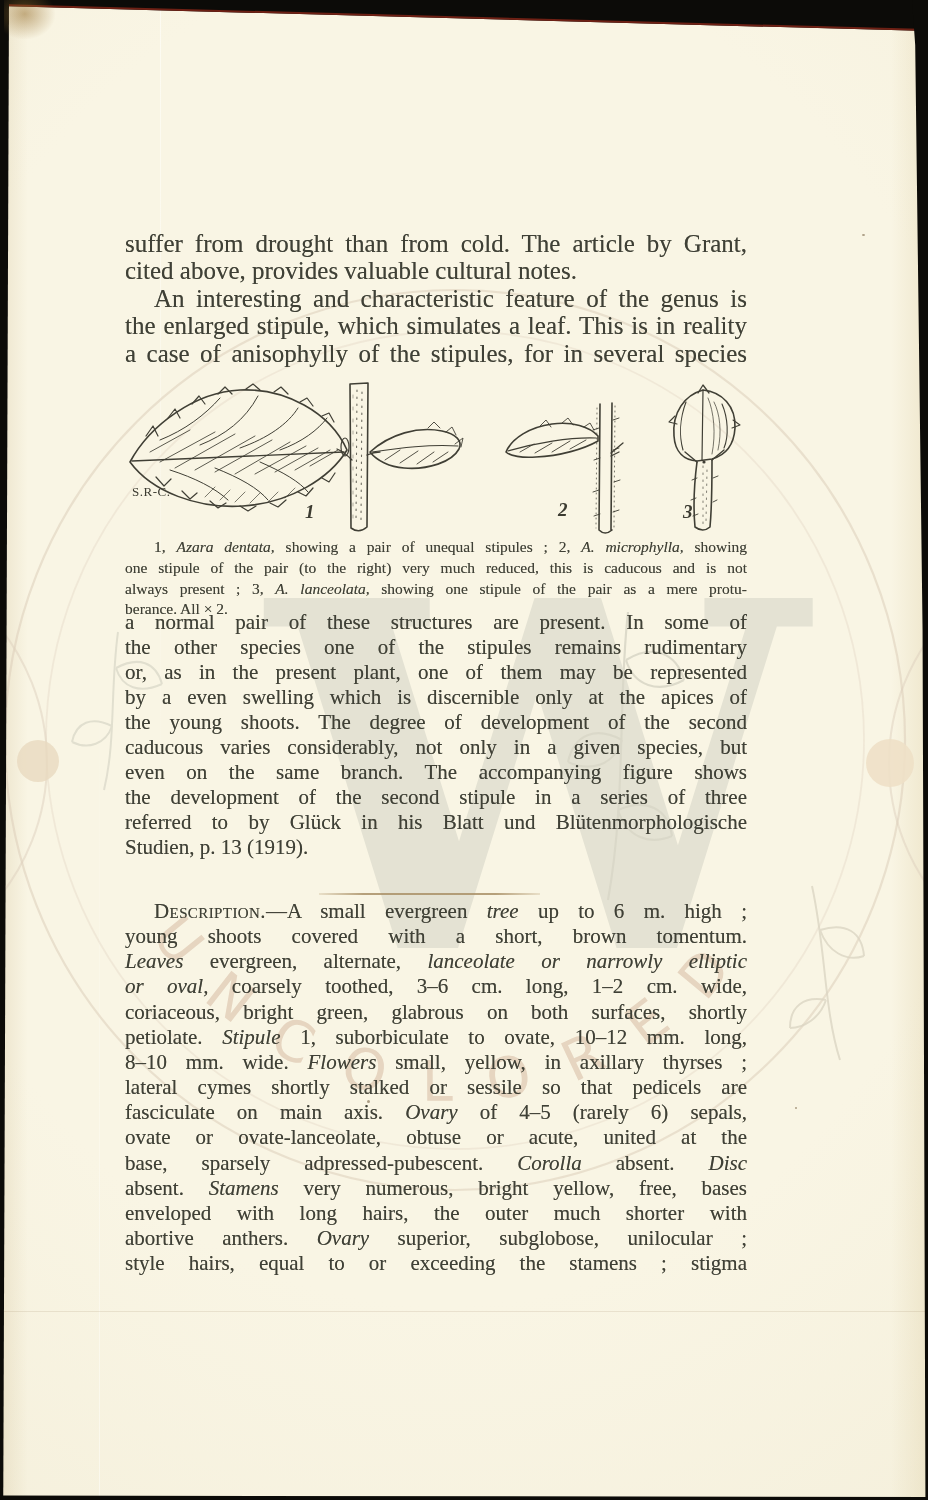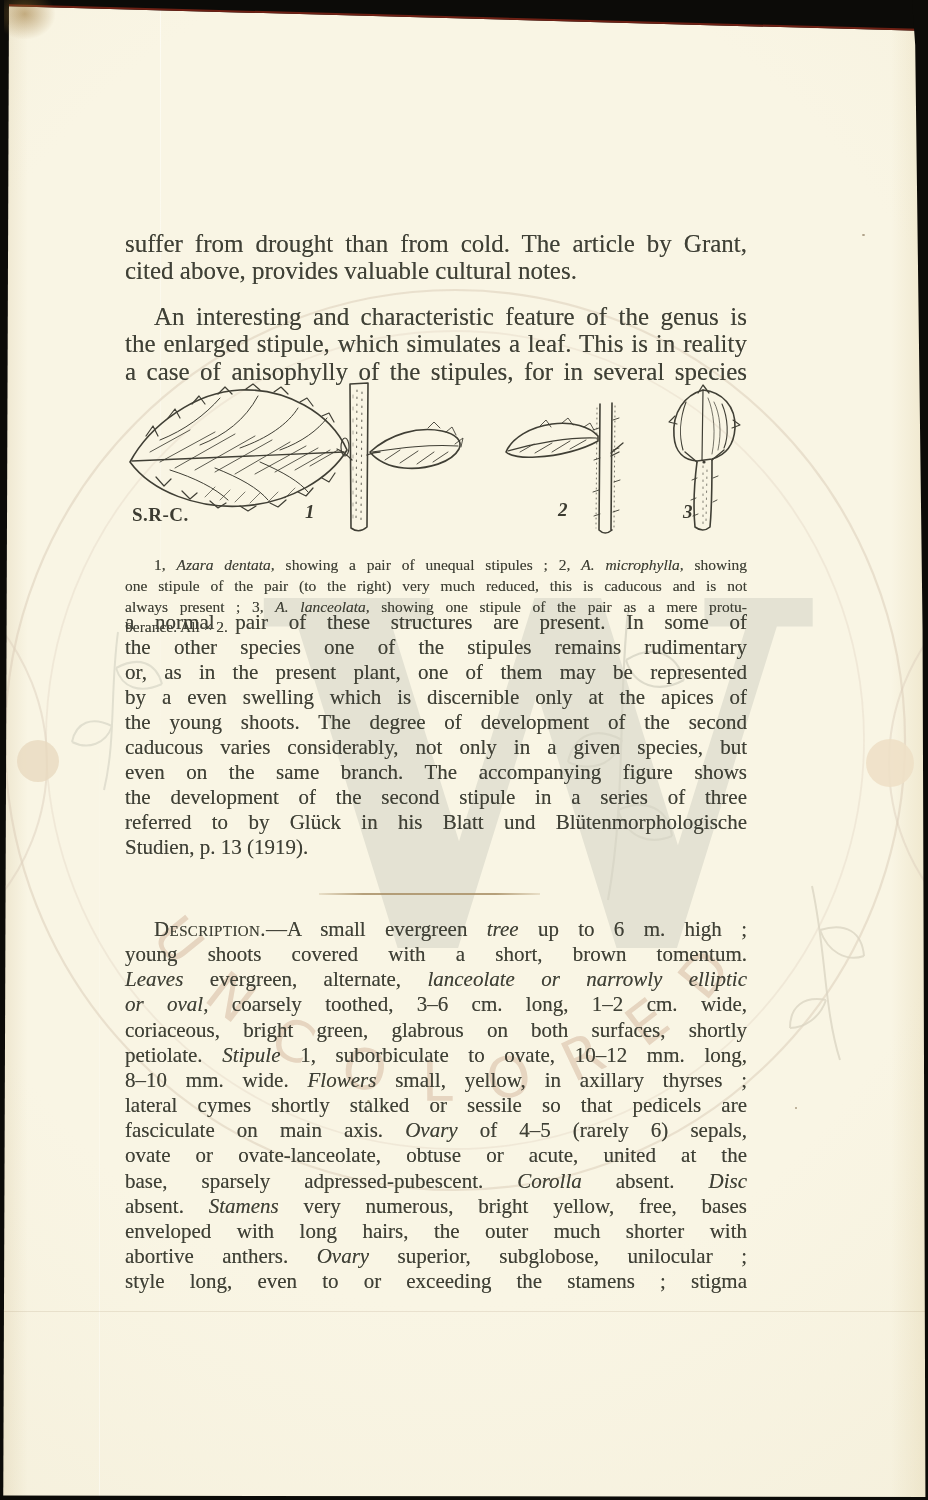--- a/index.html
+++ b/index.html
@@ -22,31 +22,31 @@
   .crease-v2{position:absolute;left:99px;top:0;width:1px;height:100%;z-index:2;
     background:linear-gradient(rgba(255,255,250,0) 45%, rgba(255,255,250,.5));}
   .crease-h{position:absolute;left:0;top:1311px;width:100%;height:1px;background:rgba(160,140,105,.18);z-index:2;}
   .speck{position:absolute;border-radius:50%;background:rgba(110,85,55,.55);z-index:3;}
   
   .wm{position:absolute;inset:0;z-index:3;pointer-events:none;}
   .block{position:absolute;left:125px;width:622px;z-index:10;color:#3f4036;
     text-shadow:0 0 .5px rgba(62,62,50,.55);}
   .line{text-align:justify;text-align-last:justify;white-space:normal;}
   .line.end{text-align-last:left;}
-  .line.indent{text-indent:29px;margin-top:18px;}
+  .line.indent{text-indent:29px;}
   .b-intro{top:230px;font-size:25px;line-height:27.4px;}
   .b-caption{top:537px;font-size:15.5px;line-height:20.8px;}
   .b-main{top:610px;font-size:21px;line-height:25px;}
   .b-desc{top:899px;font-size:21px;line-height:25.15px;}
   .sc{font-variant:small-caps;letter-spacing:.4px;}
   .divider{position:absolute;left:319px;top:893px;width:221px;height:2px;z-index:10;
     background:linear-gradient(90deg, rgba(186,160,118,.25), rgba(170,145,104,.85) 20%, rgba(170,145,104,.85) 80%, rgba(186,160,118,.25));}
   .fig-svg{position:absolute;left:0;top:0;z-index:9;}
   .fig-label{position:absolute;z-index:11;color:#3c3b31;font-style:italic;font-weight:bold;font-size:19px;}
-  .fig-sig{position:absolute;left:132px;top:504px;z-index:11;color:#3c3b31;font-size:19px;font-weight:bold;letter-spacing:.5px;}
+  .fig-sig{position:absolute;left:132px;top:484px;z-index:11;color:#3c3b31;font-size:13px;font-weight:normal;letter-spacing:.5px;}
   .lab-1{left:305px;top:501px;}
   .lab-2{left:558px;top:499px;}
   .lab-3{left:683px;top:501px;}
 </style>
 </head>
 <body>
 
 <div class="scan">
 
   <div class="crease-v1"></div>
@@ -206,21 +206,21 @@
       <div class="line">coriaceous, bright green, glabrous on both surfaces, shortly</div>
       <div class="line">petiolate.  <i>Stipule</i> 1, suborbiculate to ovate, 10–12 mm. long,</div>
       <div class="line">8–10 mm. wide.  <i>Flowers</i> small, yellow, in axillary thyrses ;</div>
       <div class="line">lateral cymes shortly stalked or sessile so that pedicels are</div>
       <div class="line">fasciculate on main axis.  <i>Ovary</i> of 4–5 (rarely 6) sepals,</div>
       <div class="line">ovate or ovate-lanceolate, obtuse or acute, united at the</div>
       <div class="line">base, sparsely adpressed-pubescent.  <i>Corolla</i> absent.  <i>Disc</i></div>
       <div class="line">absent.  <i>Stamens</i> very numerous, bright yellow, free, bases</div>
       <div class="line">enveloped with long hairs, the outer much shorter with</div>
       <div class="line">abortive anthers.  <i>Ovary</i> superior, subglobose, unilocular ;</div>
-      <div class="line">style long, even to or exceeding the stamens ;  stigma</div>
+      <div class="line">style hairs, equal to or exceeding the stamens ;  stigma</div>
     </div>
 
   <div class="band band-top"></div>
   <div class="band band-left"></div>
   <div class="band band-right"></div>
   <div class="band band-bottom"></div>
   <div class="corner-stain"></div>
 
 </div>
 

